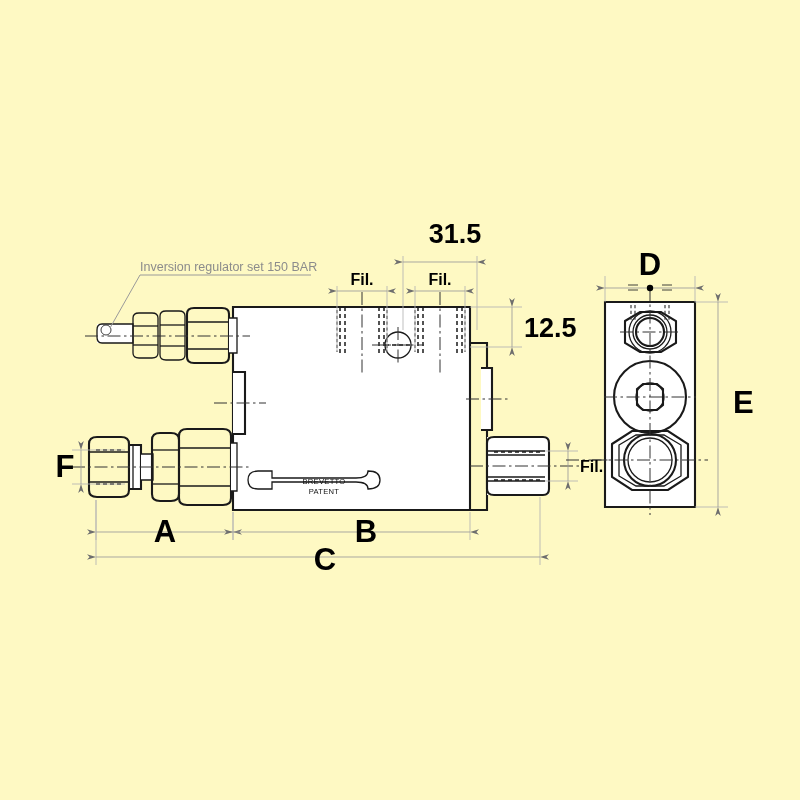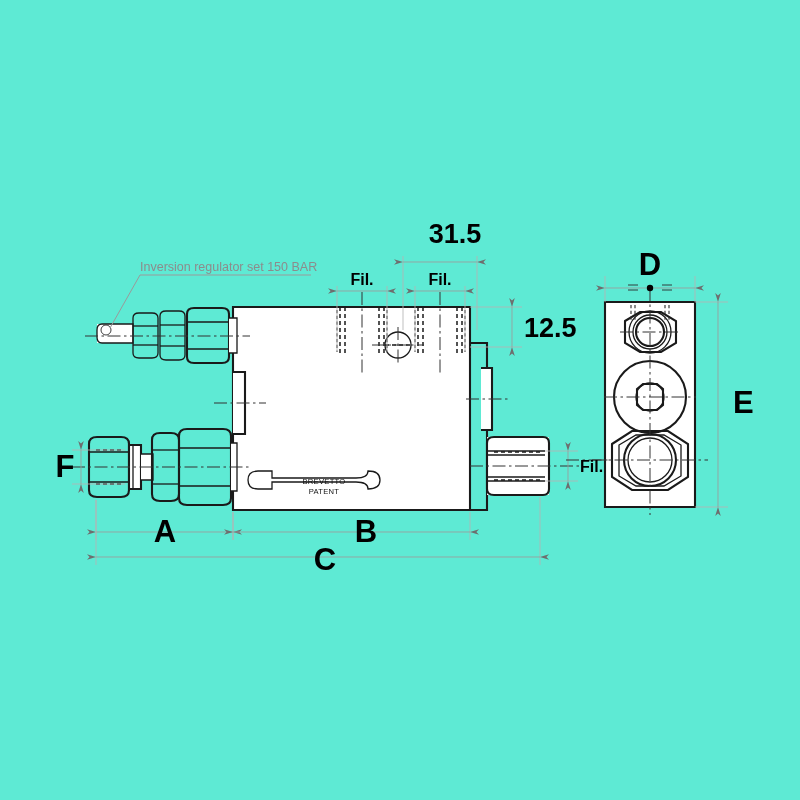--- a/index.html
+++ b/index.html
@@ -4,21 +4,21 @@
 <style>
   html, body {
     margin: 0;
     padding: 0;
     background: #ffffff;
   }
   #drawing-root {
     position: relative;
     width: 800px;
     height: 800px;
-    background: #5eead4;
+    background: #fef9c3;
     font-family: "Liberation Sans", sans-serif;
     overflow: hidden;
   }
   svg.sheet {
     position: absolute;
     top: 0;
     left: 0;
     width: 800px;
     height: 800px;
   }

